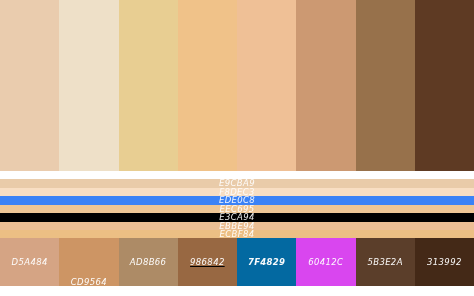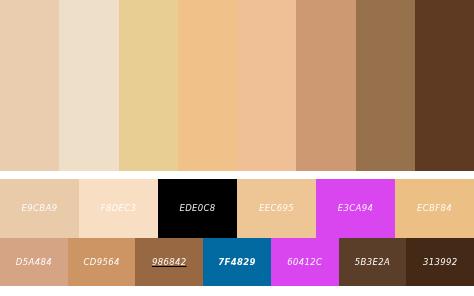--- a/index.html
+++ b/index.html
@@ -48,20 +48,21 @@
   
   .band {
     position: absolute;
     left: 0;
     width: 474px;
     display: flex;
   }
   .band-light {
     top: 179px;
     height: 59px;
+    flex-direction: column;
   }
   .band-dark {
     top: 238px;
     height: 48px;
   }
   .chip {
     flex: 1 1 0;
     height: 100%;
     position: relative;
     display: flex;
@@ -103,40 +104,46 @@
 
   <div class="gap"></div>
 
   <div class="band band-light">
       <div class="chip" style="background: rgb(233, 203, 169);">
         <span class="chip-label">E9CBA9</span>
       </div>
       <div class="chip" style="background: rgb(248, 222, 195); justify-content: center;">
         <span class="chip-label">F8DEC3</span>
       </div>
-      <div class="chip" style="background: #000000; text-align: center;">
+      <div class="chip" style="background: #3b82f6; text-align: center;">
         <span class="chip-label">EDE0C8</span>
       </div>
       <div class="chip" style="background: rgb(238, 198, 149); align-items: center;">
         <span class="chip-label">EEC695</span>
       </div>
-      <div class="chip" style="background: #d946ef;">
+      <div class="chip" style="background: #000000;">
         <span class="chip-label">E3CA94</span>
+      </div>
+      <div class="chip" style="background: rgb(235, 190, 148);">
+        <span class="chip-label">EBBE94</span>
       </div>
       <div class="chip" style="background: rgb(236, 191, 132);">
         <span class="chip-label">ECBF84</span>
       </div>
     </div>
 
   <div class="band band-dark">
       <div class="chip" style="background: rgb(213, 164, 132);">
         <span class="chip-label">D5A484</span>
       </div>
-      <div class="chip" style="background: rgb(205, 149, 100);">
+      <div class="chip" style="background: rgb(205, 149, 100); align-items: flex-end;">
         <span class="chip-label">CD9564</span>
+      </div>
+      <div class="chip" style="background: rgb(173, 139, 102);">
+        <span class="chip-label">AD8B66</span>
       </div>
       <div class="chip" style="background: rgb(152, 104, 66); text-decoration: underline;">
         <span class="chip-label">986842</span>
       </div>
       <div class="chip" style="background: #0369a1; font-weight: bold;">
         <span class="chip-label">7F4829</span>
       </div>
       <div class="chip" style="background: #d946ef; text-align: center;">
         <span class="chip-label">60412C</span>
       </div>

